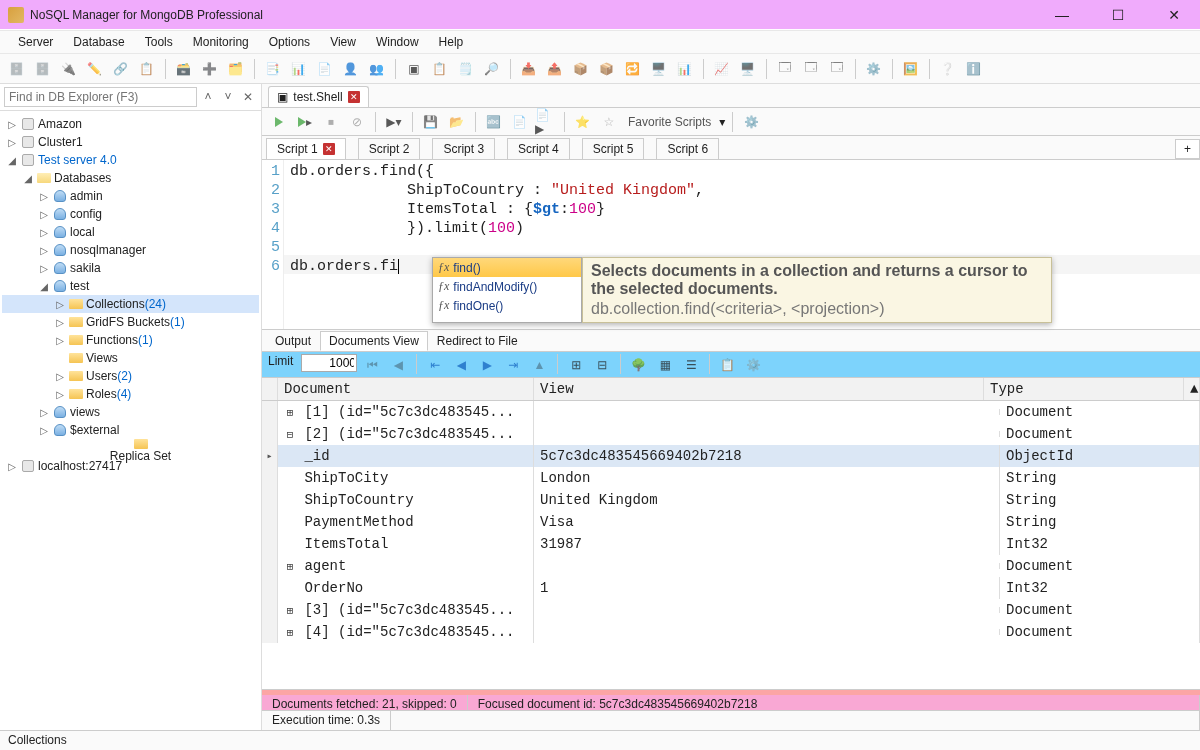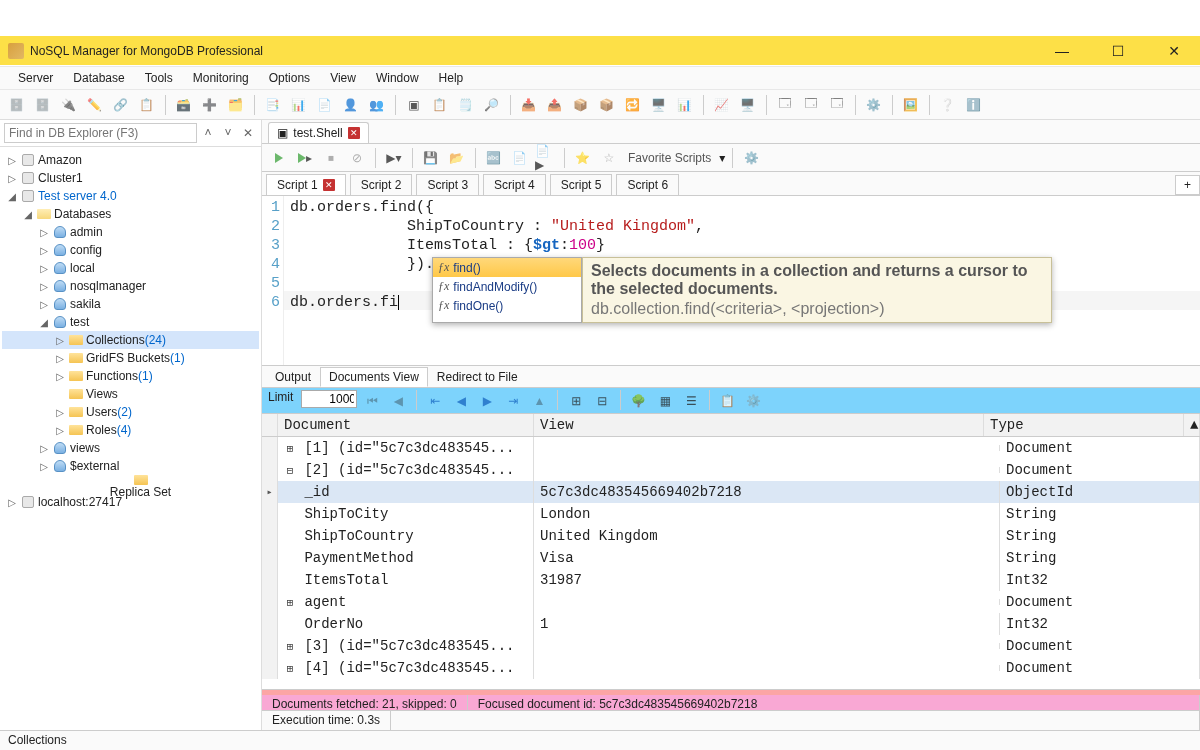--- a/index.html
+++ b/index.html
@@ -1,17 +1,17 @@
 <!DOCTYPE html>
 <html><head>
 <meta charset="utf-8">
 <style>
 * { box-sizing: border-box; margin:0; padding:0; }
 body { font-family: "Segoe UI", Tahoma, Arial, sans-serif; font-size:12px; background:#fff; color:#222; user-select:none; width:1200px; height:750px; overflow:hidden; display:flex; flex-direction:column; }
-.titlebar { height:30px; display:flex; align-items:center; padding:0 8px; background:#fde047; border-bottom:1px solid #fff;margin-top:36px;}
+.titlebar { height:30px; display:flex; align-items:center; padding:0 8px; background:#f0abfc; border-bottom:1px solid #fff;}
 .titlebar .icon { width:16px; height:16px; background:linear-gradient(135deg,#d8a03e,#e2b864); margin-right:6px; border-radius:2px;}
 .titlebar .title { flex:1; }
 .win-controls { display:flex; gap:20px; font-size:14px; }
 .win-controls span { width:36px; text-align:center; cursor:default;}
 .menubar { height:24px; display:flex; align-items:center; padding:0 8px; gap:0; border-top:1px solid #e8e8e8; border-bottom:1px solid #e8e8e8; background:#fafafa;}
 .menubar span { padding:3px 10px; cursor:default; }
 .toolbar { height:30px; display:flex; align-items:center; padding:2px 6px; gap:4px; background:#fafafa; border-bottom:1px solid #ddd;}
 .tb-btn { width:22px; height:22px; display:flex; align-items:center; justify-content:center; border-radius:2px; opacity:.75;}
 .sep { width:1px; height:20px; background:#ccc; margin:0 3px;}
 .body-split { flex:1; display:flex; min-height:0;}
@@ -29,21 +29,21 @@
 .ic-folder-o { background:linear-gradient(#ffeeb6,#f7d87c); width:14px; height:10px; border-radius:1px;}
 .ic-db { width:12px; height:12px; border-radius:6px 6px 3px 3px; background:linear-gradient(#bfdcf5,#7ab0e2); border:1px solid #5891c5;}
 .ic-srv { width:12px; height:12px; background:#e8e8e8; border:1px solid #aaa; border-radius:2px;}
 .ic-play { width:0;height:0;border-left:8px solid #3ca23c;border-top:5px solid transparent;border-bottom:5px solid transparent;}
 .main { flex:1; display:flex; flex-direction:column; min-width:0;}
 .tabstrip { height:24px; display:flex; align-items:flex-end; background:#fafafa; border-bottom:1px solid #ccc; padding-left:6px;}
 .tab { display:flex; align-items:center; gap:5px; padding:3px 8px; background:#fff; border:1px solid #ccc; border-bottom:none; border-radius:3px 3px 0 0; font-size:12px;}
 .close-x { width:12px;height:12px;background:#c53232;color:#fff;font-size:9px;line-height:12px;text-align:center;border-radius:1px;}
 .shell-toolbar { height:28px; display:flex; align-items:center; gap:4px; padding:2px 6px; background:#fafafa; border-bottom:1px solid #ccc;}
 .script-tabs { height:24px; display:flex; align-items:flex-end; background:#fafafa; border-bottom:1px solid #ccc; padding-left:4px;}
-.script-tab { padding:3px 10px; border:1px solid #ccc; border-bottom:none; margin-right:4px; background:#fafafa; display:flex; align-items:center; gap:5px;}
+.script-tab { padding:3px 10px; border:1px solid #ccc; border-bottom:none; margin-right:12px; background:#fafafa; display:flex; align-items:center; gap:5px;}
 .script-tab.active { background:#fff; }
 .script-tabs .plus { margin-left:auto; padding:2px 8px; border:1px solid #ccc; background:#fff;}
 .editor { position:relative; height:170px; display:flex; font-family:"Consolas","Courier New",monospace; font-size:15px; background:#fff; border-bottom:1px solid #ccc;}
 .gutter { width:22px; background:#fff; color:#57a0c8; text-align:right; padding:2px 3px 0 0; border-right:1px solid #eee;}
 .gutter div { height:19px; line-height:19px;}
 .code { flex:1; padding:2px 6px; line-height:19px; position:relative;}
 .code .cl { height:19px; white-space:pre;}
 .code .kw-num { color:#cc0088;}
 .code .kw-op  { color:#1565c0; font-weight:bold;}
 .code .kw-str { color:#b71c1c;}

